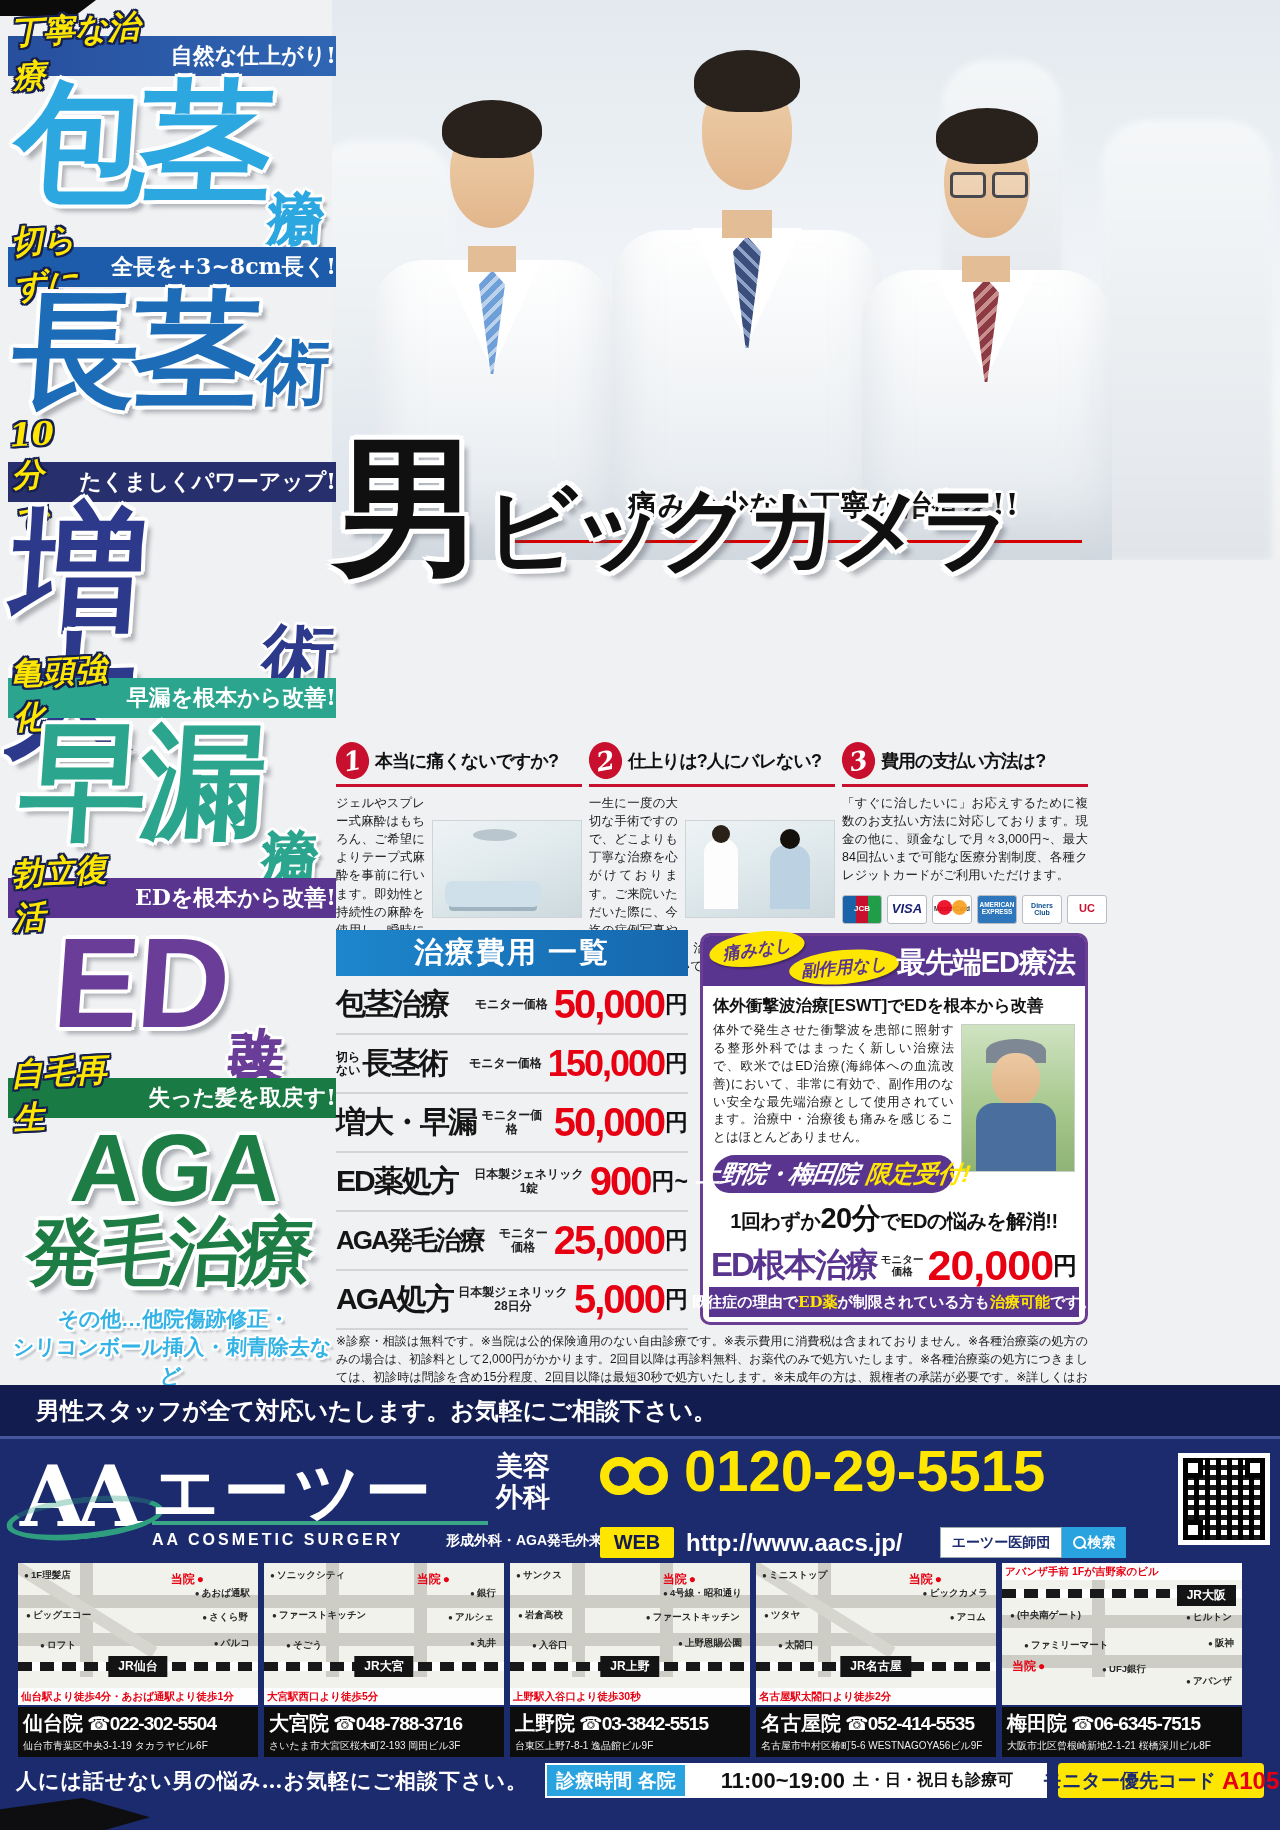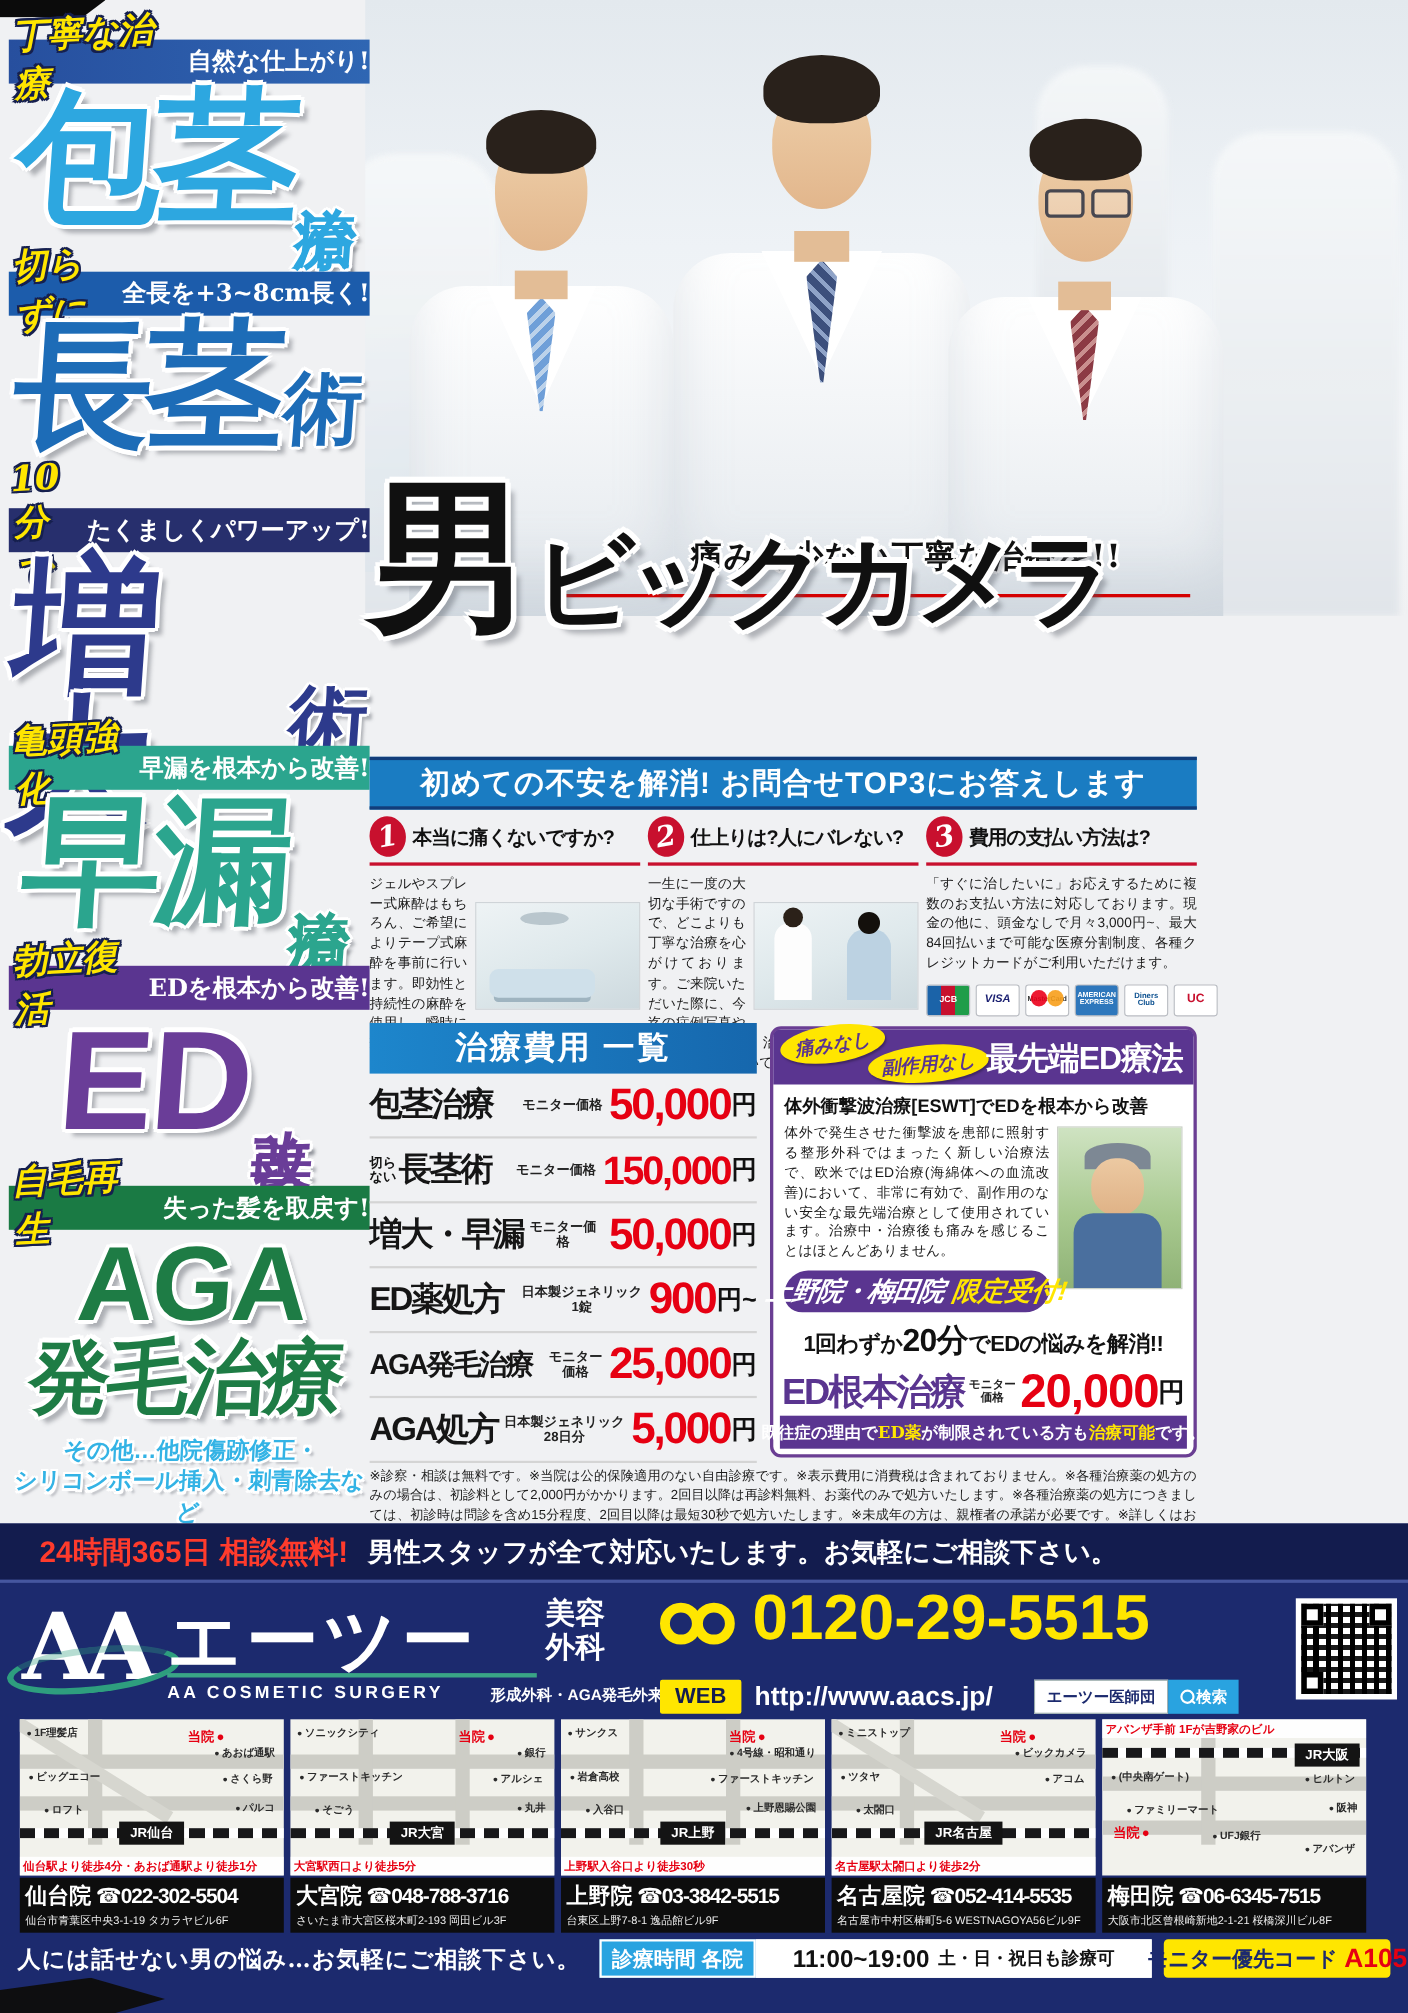--- a/index.html
+++ b/index.html
@@ -79,21 +79,21 @@
   .qphoto .bed{position:absolute;left:12px;bottom:10px;width:96px;height:26px;background:#cfe0ea;border-radius:8px;box-shadow:0 8px 0 -4px #9fb4c0;}
   .qphoto .lamp{position:absolute;left:40px;top:8px;width:44px;height:12px;border-radius:50%;background:#b9c6cd;}
   .qphoto .fig1{position:absolute;left:18px;top:18px;width:34px;height:70px;background:#fdfdfd;border-radius:14px 14px 0 0;}
   .qphoto .fig1::before{content:"";position:absolute;left:8px;top:-14px;width:18px;height:18px;border-radius:50%;background:#2b2119;}
   .qphoto .fig2{position:absolute;right:24px;top:24px;width:40px;height:64px;background:#bcd2e2;border-radius:16px 16px 0 0;}
   .qphoto .fig2::before{content:"";position:absolute;left:10px;top:-16px;width:20px;height:20px;border-radius:50%;background:#14100c;}
   .cards{display:flex;gap:5px;margin-top:10px;}
   .card{flex:0 0 auto;width:38px;height:27px;border:1px solid #b9bcc2;border-radius:3px;background:#fff;display:flex;align-items:center;justify-content:center;
         font-weight:900;font-size:8px;color:#16306e;text-align:center;line-height:1.05;overflow:hidden;}
   .card.c-jcb{background:linear-gradient(90deg,#1b63a8 33%,#c8102e 33% 66%,#1f9d49 66%);color:#fff;}
-  .card.c-visa{color:#1a1f71;font-style:italic;font-size:10px;}
+  .card.c-visa{color:#1a1f71;font-style:italic;font-size:13px;}
   .card.c-mc{position:relative;color:#333;font-size:6.5px;}
   .card.c-mc::before,.card.c-mc::after{content:"";position:absolute;top:4px;width:15px;height:15px;border-radius:50%;}
   .card.c-mc::before{left:4px;background:#eb001b;opacity:.9;}
   .card.c-mc::after{right:4px;background:#f79e1b;opacity:.9;}
   .card.c-amex{background:#2e77bc;color:#fff;font-size:6.5px;}
   .card.c-diners{color:#0a4f8f;font-size:7px;}
   .card.c-uc{color:#c8102e;font-size:11px;text-align:center;}
 
   
   .price{position:absolute;left:336px;top:930px;width:352px;}
@@ -314,21 +314,20 @@
 シリコンボール挿入・刺青除去など</div>
   </section>
 
   <div class="catch">痛みの少ない丁寧な治療を!!</div>
   <div class="redline"></div>
   <h1 class="main-title">
     <span class="first">男</span>
     <span class="rest">ビックカメラ</span>
   </h1>
 
-  <div class="qa-banner">初めての不安を解消! お問合せTOP3にお答えします</div>
 
   <div class="qa-col qc1">
     <div class="qa-head">
       <span class="qnum">1</span>
       <span class="qtitle">本当に痛くないですか?</span>
     </div>
     <div class="qbody">
       <span class="qphoto">
           <span class="lamp"></span>
           <span class="bed"></span>
@@ -445,21 +444,20 @@
         <span>が制限されている方も</span>
         <span class="y">治療可能</span>
         <span>です。</span>
     </div>
   </section>
 
   <div class="disclaimer">※診察・相談は無料です。※当院は公的保険適用のない自由診療です。※表示費用に消費税は含まれておりません。※各種治療薬の処方のみの場合は、初診料として2,000円がかかります。2回目以降は再診料無料、お薬代のみで処方いたします。※各種治療薬の処方につきましては、初診時は問診を含め15分程度、2回目以降は最短30秒で処方いたします。※未成年の方は、親権者の承諾が必要です。※詳しくはお気軽にお問合せ下さい。</div>
 
   <footer class="footer">
     <div class="f-banner">
-      <span class="red">24時間365日 相談無料!</span>
       <span class="white">男性スタッフが全て対応いたします。お気軽にご相談下さい。</span>
     </div>
 
     <div class="aa-logo">
       <span class="letters">AA</span>
       <span class="ring"></span>
     </div>
     <div class="brand-name">エーツー</div>
     <div class="brand-type pre">美容
 外科</div>

